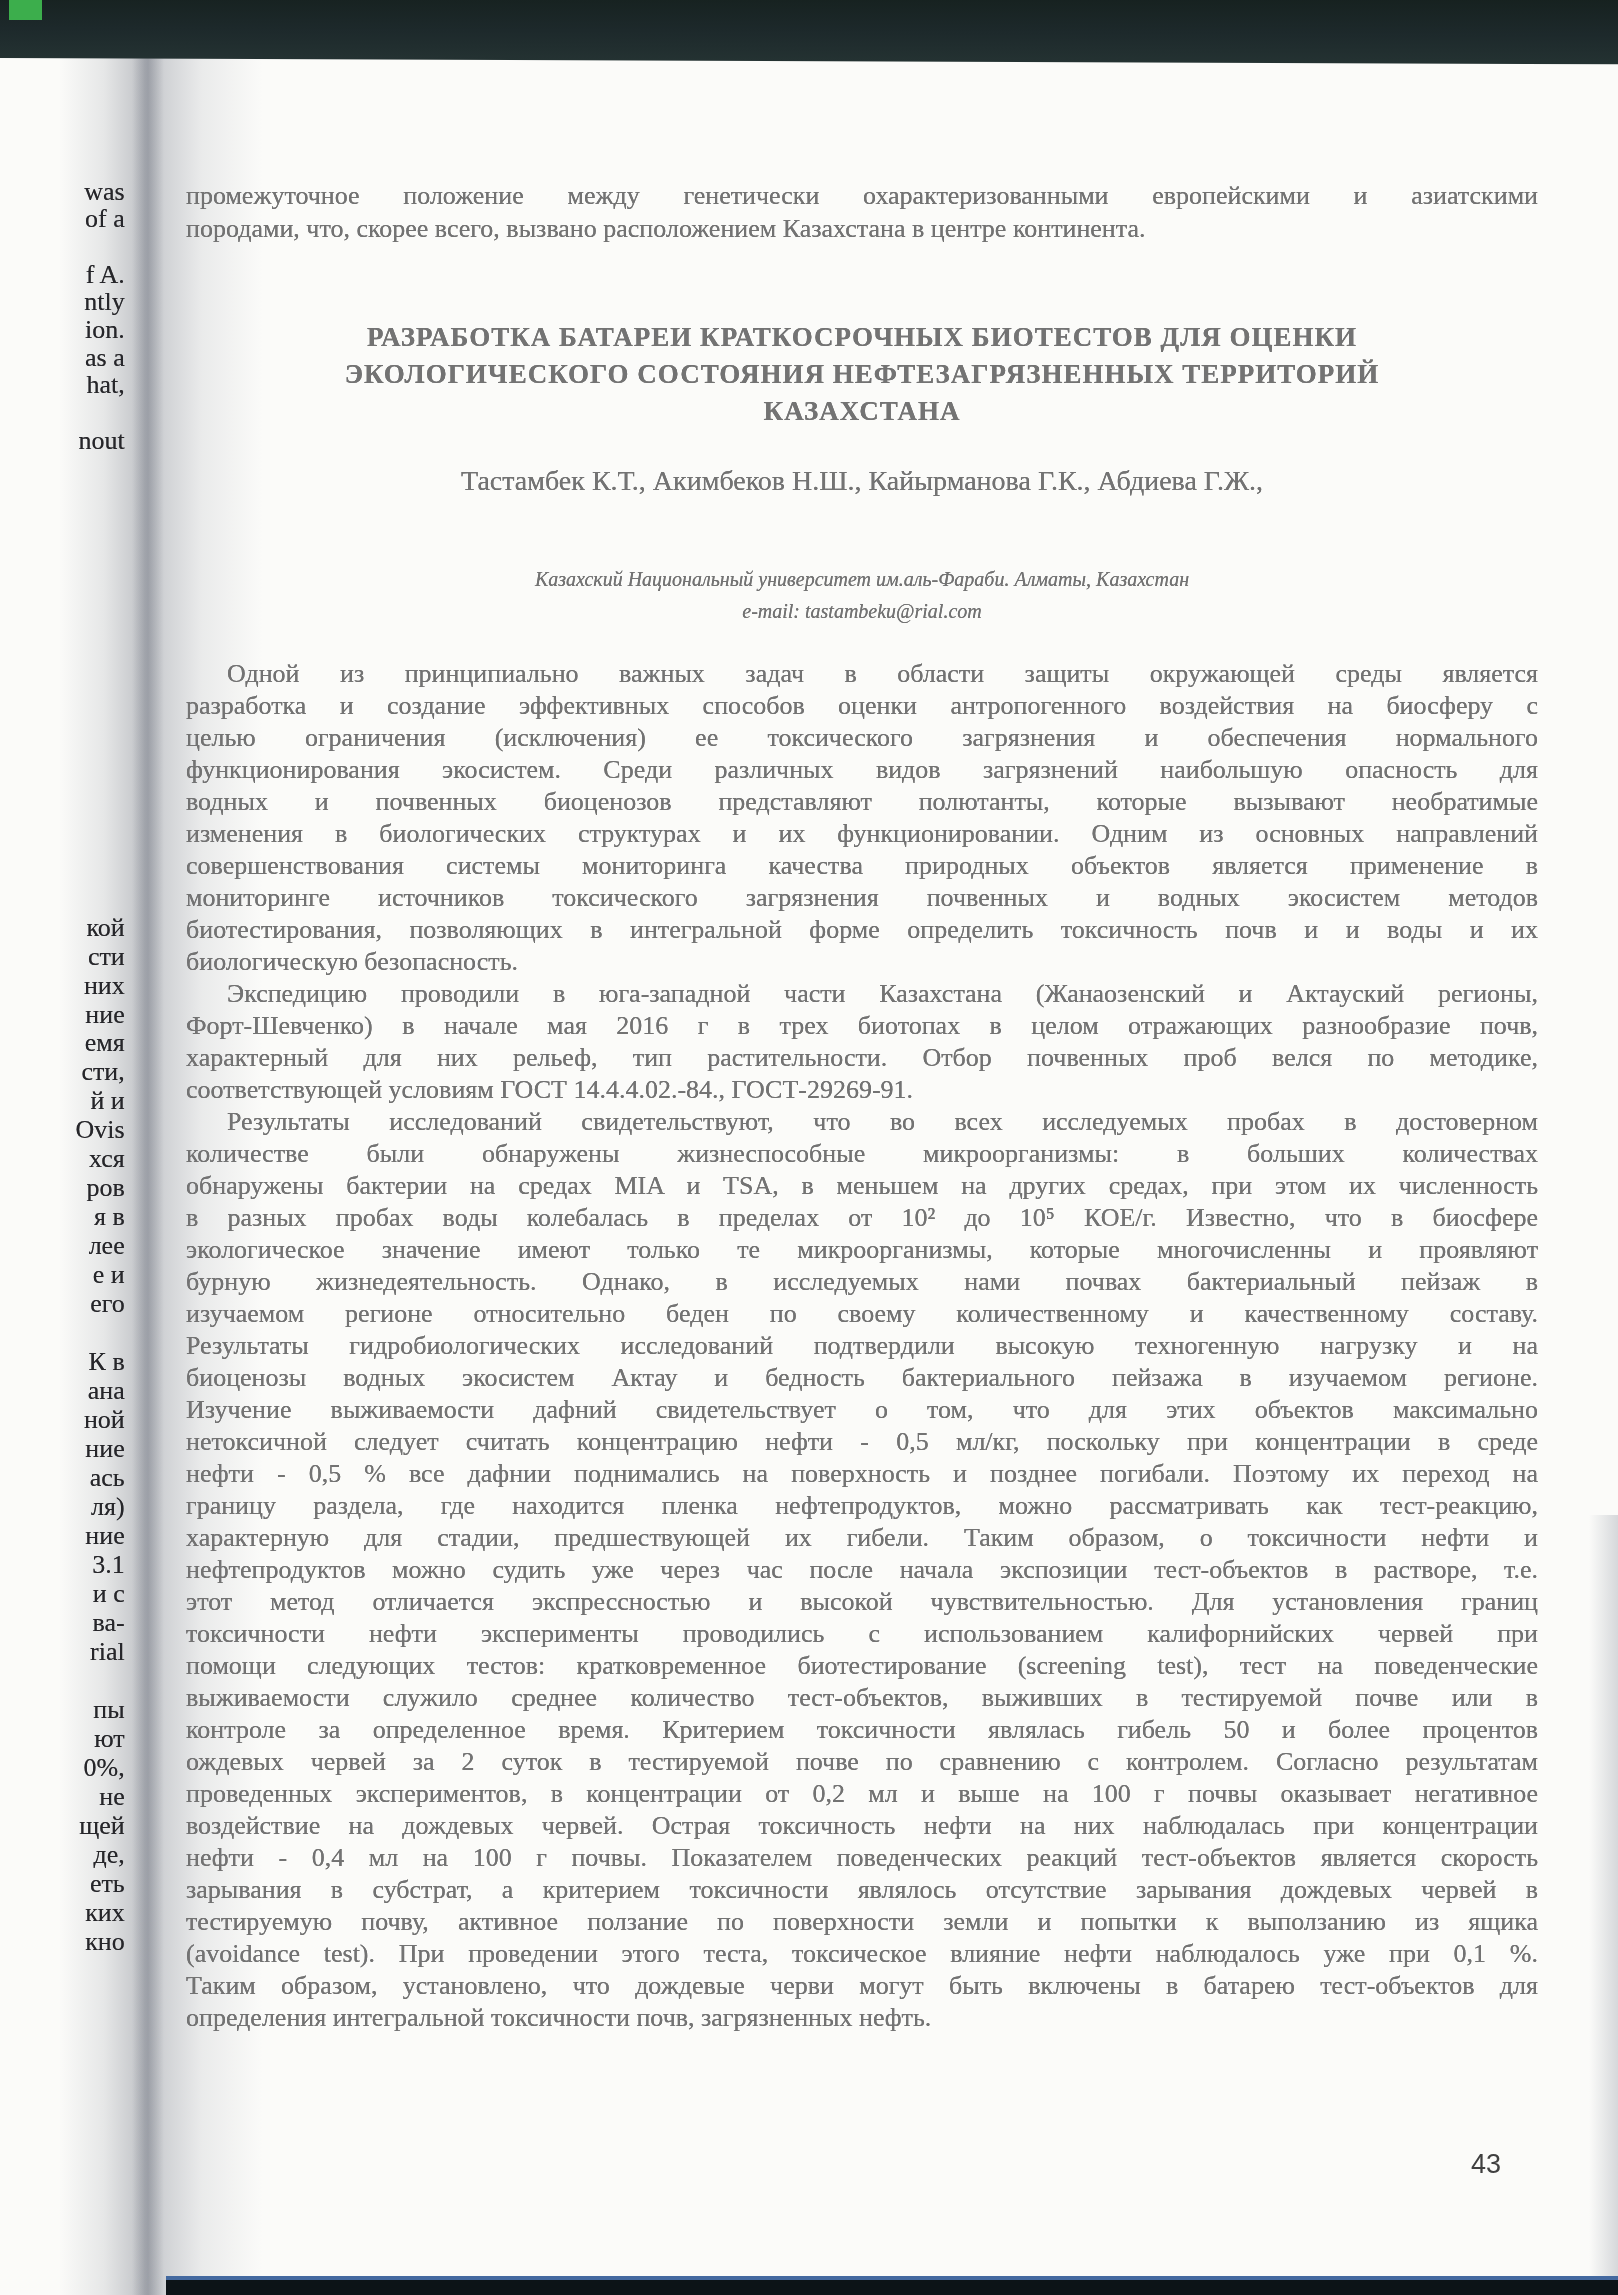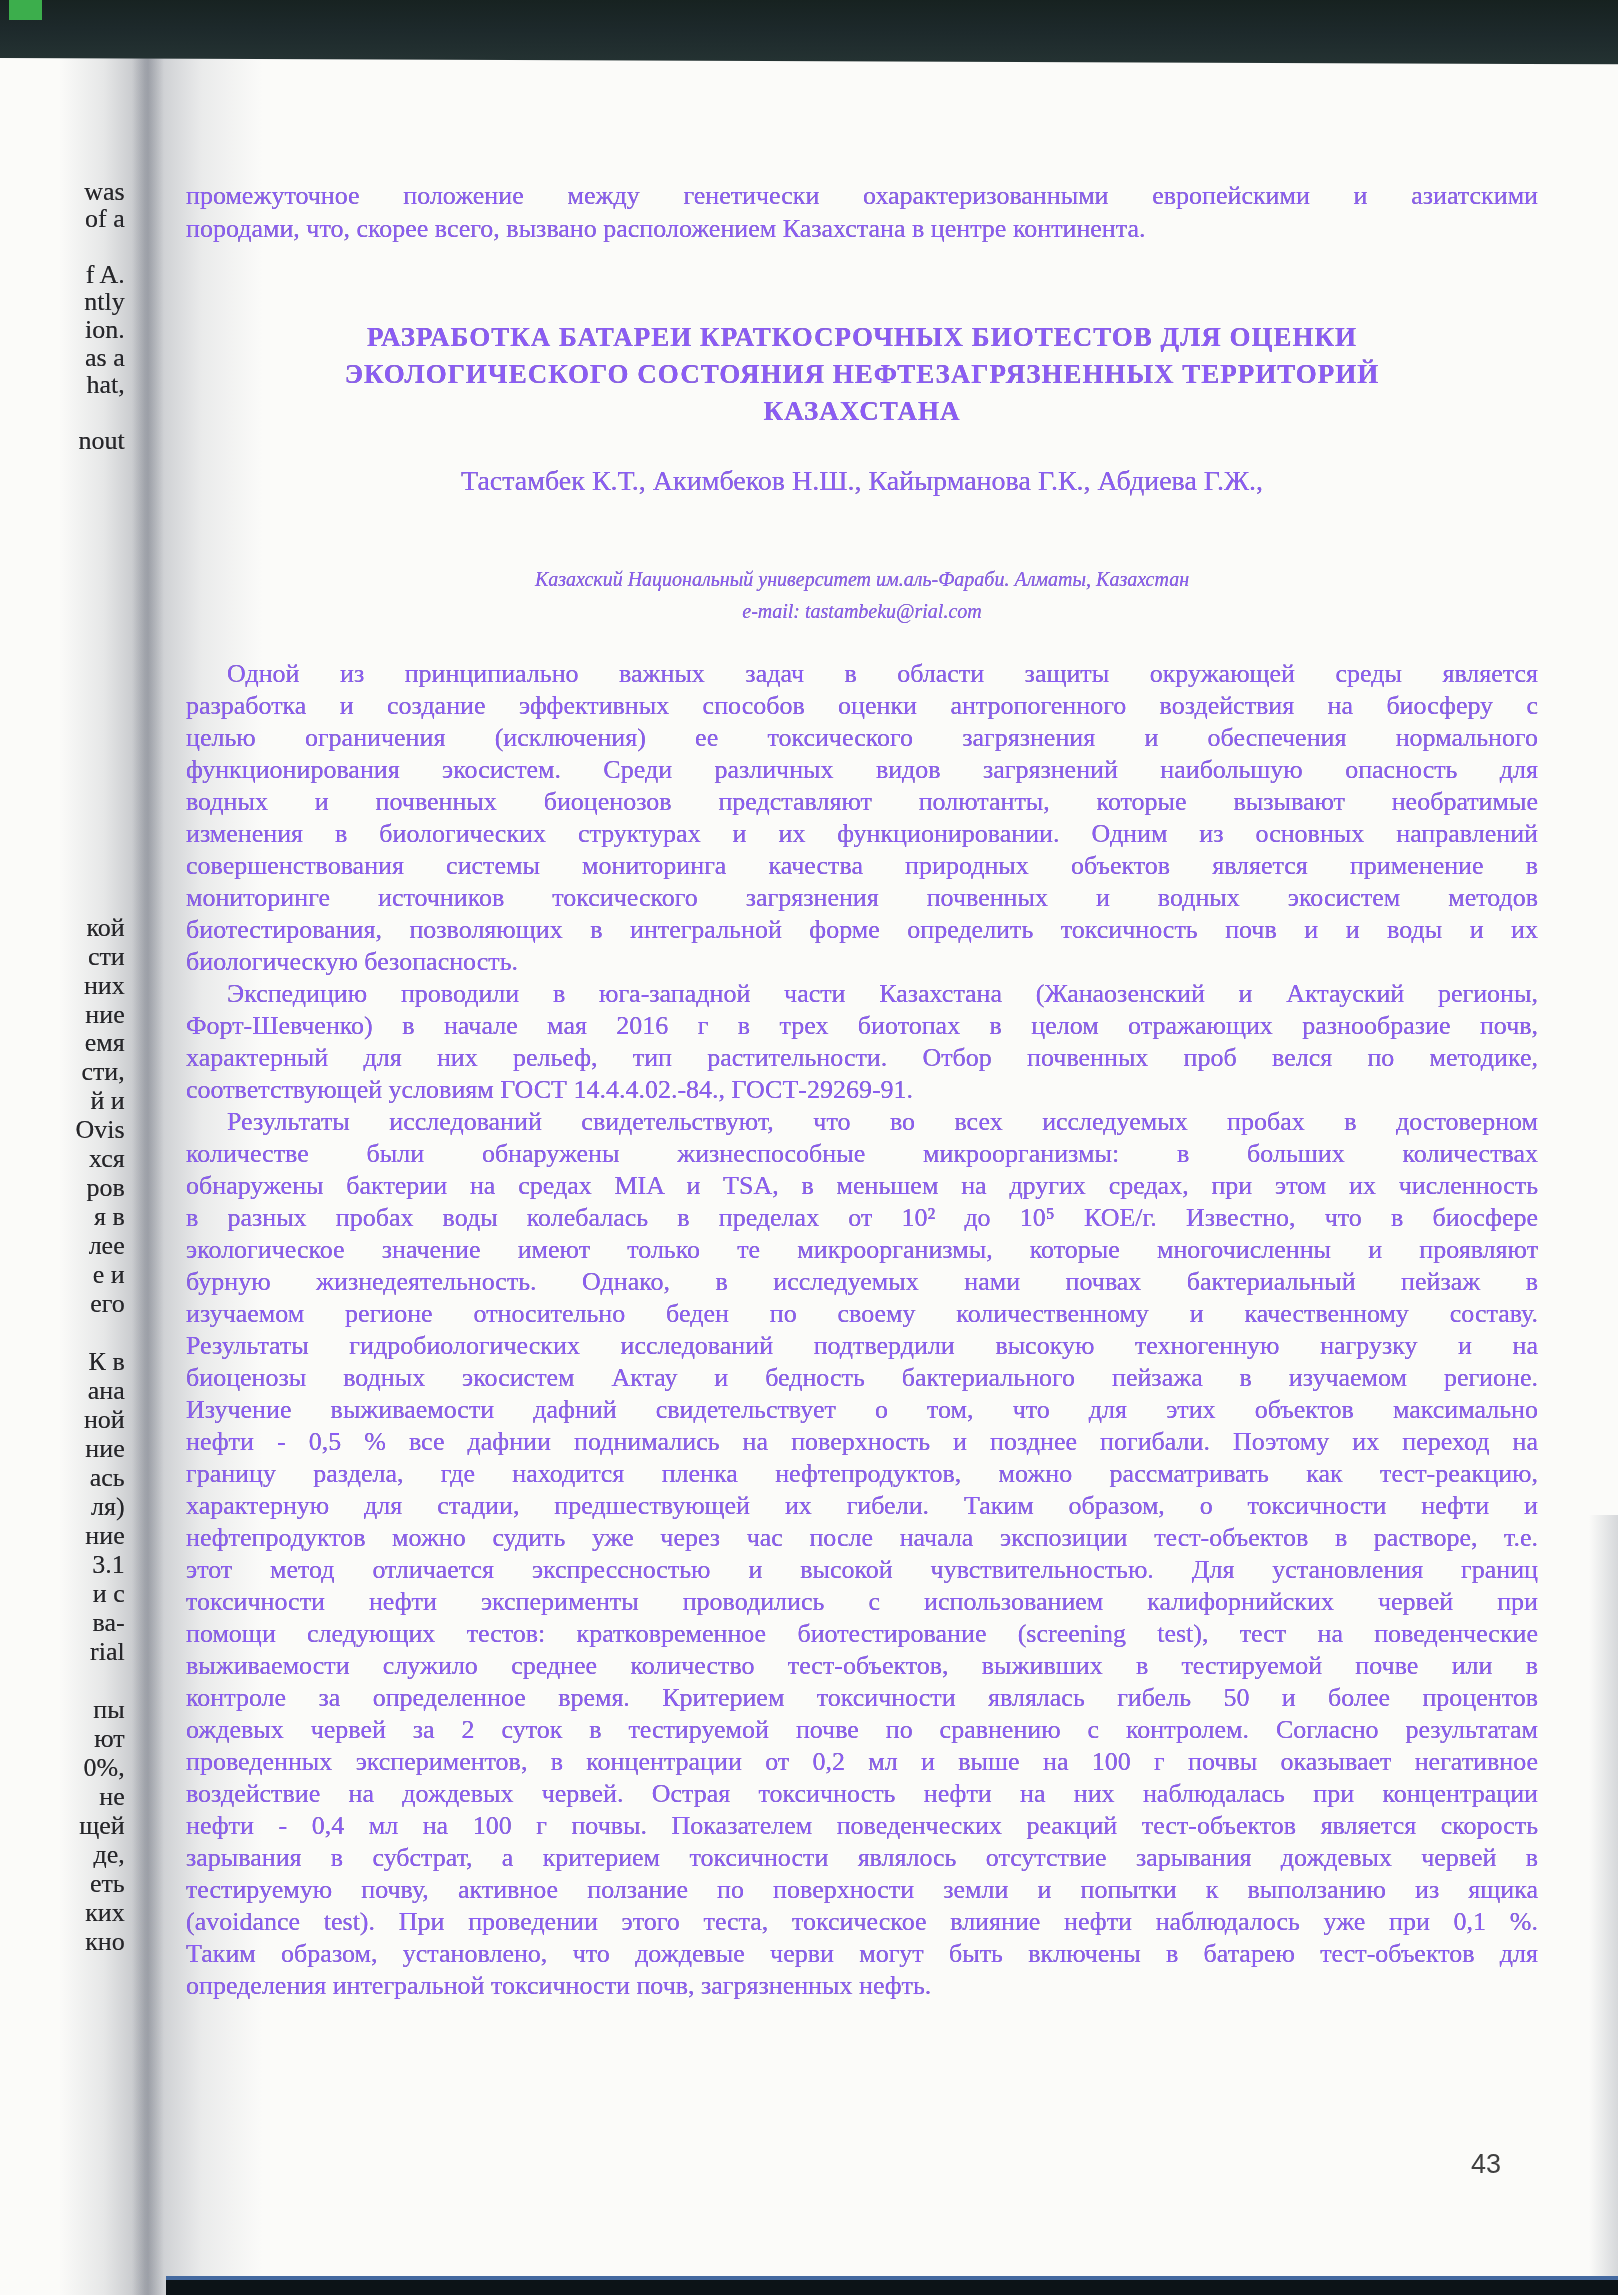--- a/index.html
+++ b/index.html
@@ -15,21 +15,21 @@
   .binding{position:absolute;left:59px;top:0;width:204px;height:100%;z-index:1;
            background:linear-gradient(90deg,rgba(120,126,138,0) 0%,rgba(120,126,138,0.16) 22%,
            rgba(92,98,112,0.38) 42%,rgba(110,116,130,0.30) 52%,rgba(130,136,148,0.14) 70%,rgba(0,0,0,0) 100%);}
   .binding-core{position:absolute;left:132px;top:0;width:32px;height:100%;z-index:2;
            background:linear-gradient(90deg,rgba(70,76,92,0) 0%,rgba(70,76,92,0.30) 50%,rgba(70,76,92,0) 100%);}
   .rightshade{position:absolute;right:0;top:1515px;width:30px;height:780px;z-index:1;
            background:linear-gradient(270deg,rgba(140,146,158,0.35),rgba(140,146,158,0));}
   .bottombar{position:absolute;left:166px;top:2276px;width:1453px;height:19px;z-index:5;
            box-sizing:border-box;background:#0c1317;border-top:4.6px solid #44699f;}
   
-  .txt{color:#8b5cf6;text-shadow:0 0 0.5px rgba(25,25,28,0.65);}
+  .txt{color:#737373;text-shadow:0 0 0.5px rgba(25,25,28,0.65);}
   .col{position:absolute;left:186px;width:1352px;z-index:3;}
   .tl{text-align:justify;text-align-last:justify;}
   .tl.last{text-align-last:left;}
   .tl.indent{text-indent:41px;}
   .tl-center{text-align:center;}
   #intro{top:179px;font-size:26px;line-height:33px;}
   #title{top:319px;font-size:27px;line-height:37px;font-weight:bold;letter-spacing:1px;}
   #authors{top:463px;font-size:28px;line-height:36px;}
   #affil{top:563px;font-size:20px;line-height:32px;font-style:italic;}
   #body{top:658px;font-size:26px;line-height:32px;}
@@ -142,20 +142,21 @@
         <div class="tl indent">Результаты исследований свидетельствуют, что во всех исследуемых пробах в достоверном</div>
         <div class="tl">количестве были обнаружены жизнеспособные микроорганизмы: в больших количествах</div>
         <div class="tl">обнаружены бактерии на средах MIA и TSA, в меньшем на других средах, при этом их численность</div>
         <div class="tl">в разных пробах воды колебалась в пределах от 10² до 10⁵ КОЕ/г. Известно, что в биосфере</div>
         <div class="tl">экологическое значение имеют только те микроорганизмы, которые многочисленны и проявляют</div>
         <div class="tl">бурную жизнедеятельность.  Однако, в исследуемых нами почвах бактериальный пейзаж в</div>
         <div class="tl">изучаемом регионе относительно беден по своему количественному и качественному составу.</div>
         <div class="tl">Результаты гидробиологических исследований подтвердили высокую техногенную нагрузку и на</div>
         <div class="tl">биоценозы водных экосистем Актау и бедность бактериального пейзажа в изучаемом регионе.</div>
         <div class="tl">Изучение выживаемости дафний свидетельствует о том, что для этих объектов максимально</div>
+        <div class="tl">нетоксичной следует считать концентрацию нефти - 0,5 мл/кг, поскольку при концентрации в среде</div>
         <div class="tl">нефти - 0,5 % все дафнии поднимались на поверхность и позднее погибали. Поэтому их переход на</div>
         <div class="tl">границу раздела, где находится пленка нефтепродуктов, можно рассматривать как тест-реакцию,</div>
         <div class="tl">характерную для стадии, предшествующей их гибели.  Таким образом, о токсичности нефти и</div>
         <div class="tl">нефтепродуктов можно судить уже через час после начала экспозиции тест-объектов в растворе, т.е.</div>
         <div class="tl">этот метод отличается экспрессностью и высокой чувствительностью. Для установления границ</div>
         <div class="tl">токсичности нефти эксперименты проводились с использованием калифорнийских червей при</div>
         <div class="tl">помощи следующих тестов: кратковременное биотестирование (screening test), тест на поведенческие</div>
         <div class="tl">выживаемости служило среднее количество тест-объектов, выживших в тестируемой почве или в</div>
         <div class="tl">контроле за определенное время. Критерием токсичности являлась гибель 50 и более процентов</div>
         <div class="tl">ождевых червей за 2 суток в тестируемой почве по сравнению с контролем. Согласно результатам</div>

